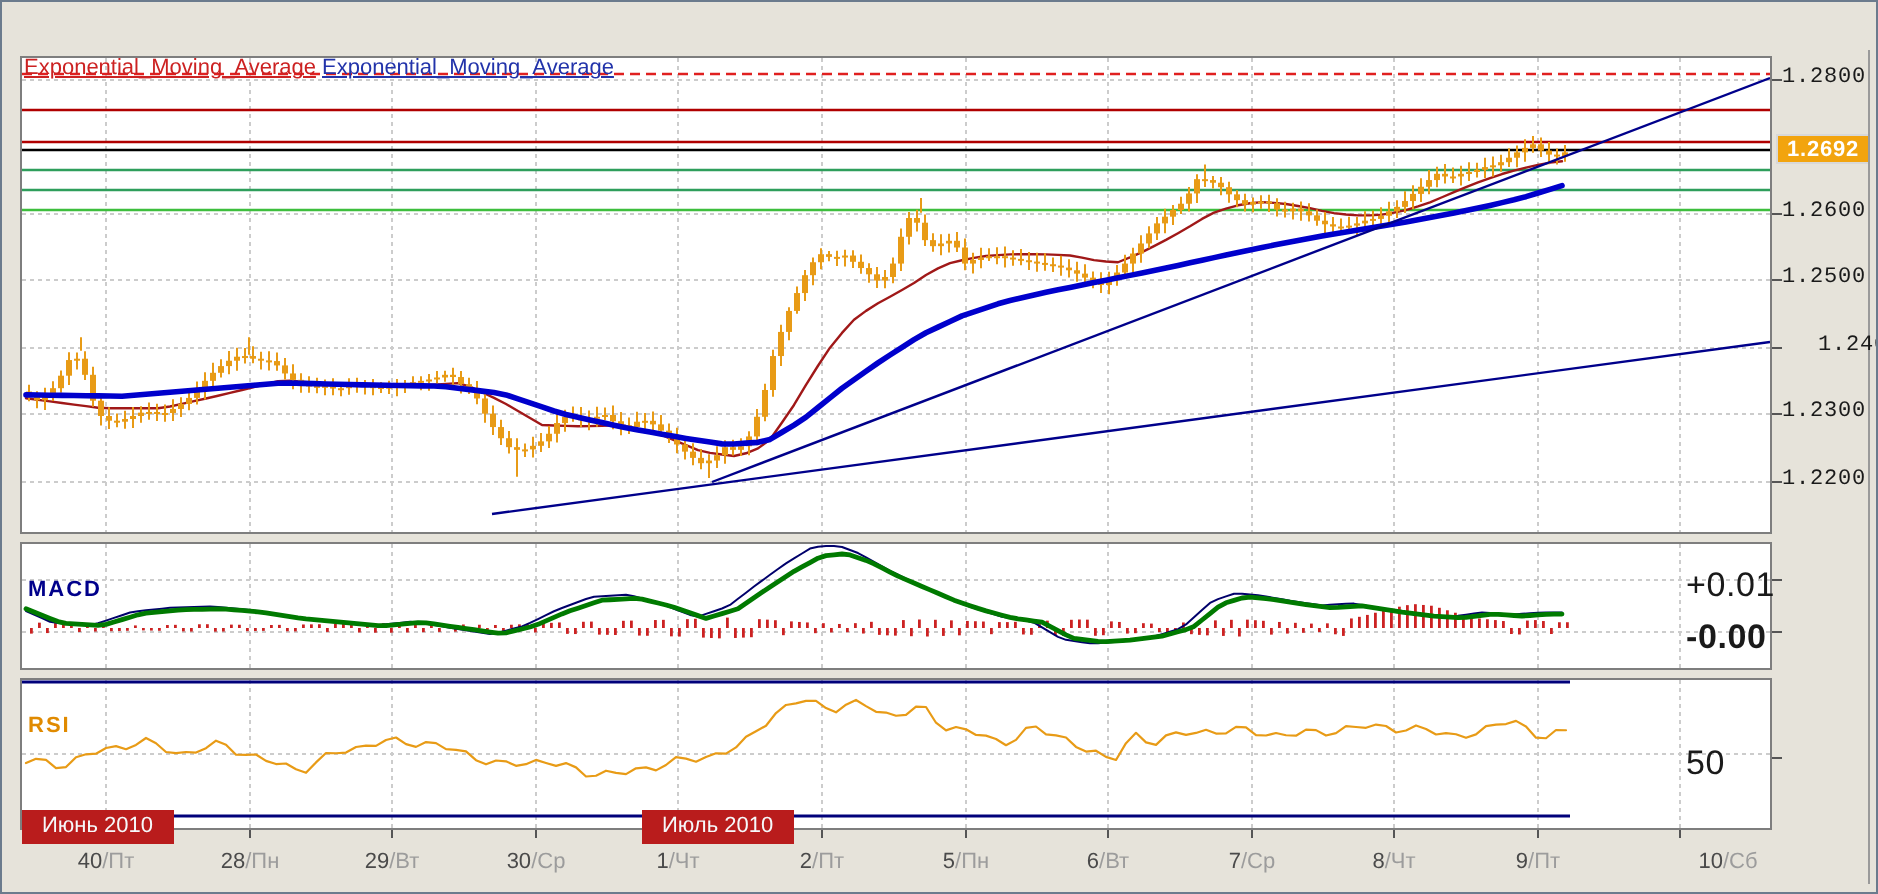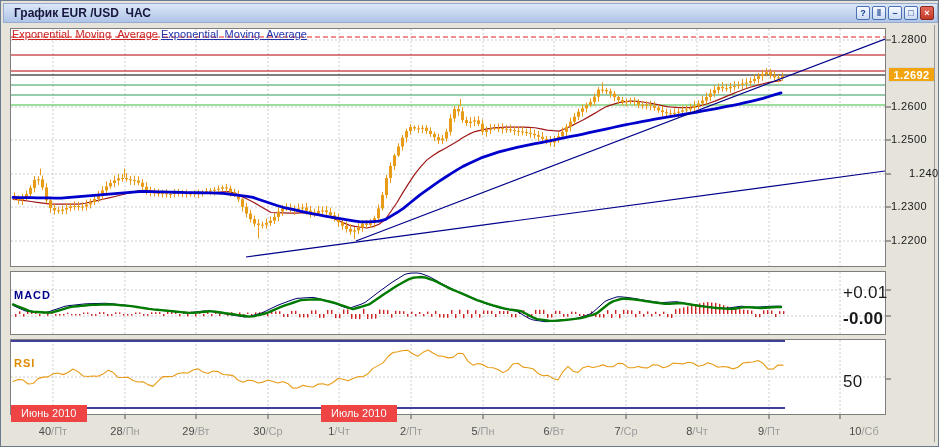--- a/index.html
+++ b/index.html
@@ -12,49 +12,39 @@
   .tb-buttons{margin-left:auto;display:flex;gap:2px;}
   .tb-btn{width:14px;height:14px;font-size:9px;line-height:11px;text-align:center;
     border:1px solid #4A6FB5;background:linear-gradient(#F7FAFF,#CBDBF4);color:#123A8C;
     border-radius:2px;box-sizing:border-box;font-weight:bold;padding:0;cursor:default;}
   .tb-btn.close{background:linear-gradient(#E4695A,#C23A28);color:#fff;border-color:#8A2A1E;}
   .panel{position:absolute;left:9px;width:876px;background:#FFFFFF;border:1px solid #7E7E7E;box-sizing:border-box;}
   #p-main{top:27px;height:239px;}
   #p-macd{top:270px;height:64px;}
   #p-rsi{top:338px;height:76px;}
   #plot{position:absolute;left:0;top:0;pointer-events:none;}
-  .axis-y{position:absolute;left:890px;font-size:11px;color:#1A1A1A;letter-spacing:0.4px;}
+  .axis-y{position:absolute;left:890px;font-size:11px;color:#1A1A1A;letter-spacing:0.4px;font-family:Liberation Mono, monospace;}
   .ptag{position:absolute;left:887px;width:47px;height:15px;background:#F2A40E;color:#FFFFFF;
     font-size:11px;font-weight:bold;text-align:center;line-height:15px;border:1px solid #D8D8D8;
     box-sizing:border-box;letter-spacing:0.4px;}
   .osc-lab{position:absolute;left:842px;font-size:17px;color:#1A1A1A;letter-spacing:0.3px;}
   .xlab{position:absolute;top:424px;font-size:11px;color:#4A4A4A;white-space:nowrap;transform:translateX(-50%);}
   .xlab .sfx{color:#9C9C9C;}
-  .month{position:absolute;top:404px;height:17px;background:#ef4444;color:#F6F8FA;
+  .month{position:absolute;top:404px;height:17px;background:#b91c1c;color:#F6F8FA;
     font-size:11px;line-height:17px;padding:0 10px;white-space:nowrap;}
   .ema-lab{position:absolute;top:27px;font-size:11px;white-space:nowrap;text-decoration:underline;}
   .ind-lab{position:absolute;font-size:11px;font-weight:bold;letter-spacing:1px;margin-top:16px;}
   #macd-label{left:13px;top:272px;color:#00008B;}
   #rsi-label{left:13px;top:340px;color:#E08A00;}
   .rborder{position:absolute;left:933px;top:24px;width:1px;height:417px;background:#9A9A9A;}
 </style>
 </head>
 <body>
 
 <div class="win">
-  <div class="titlebar">
-    <span class="title">График EUR /USD  ЧАС</span>
-    <div class="tb-buttons" id="tbButtons">
-        <button class="tb-btn">?</button>
-        <button class="tb-btn">‖</button>
-        <button class="tb-btn">–</button>
-        <button class="tb-btn">□</button>
-        <button class="tb-btn close">×</button>
-      </div>
-  </div>
 
   <div class="panel" id="p-main"></div>
   <div class="panel" id="p-macd"></div>
   <div class="panel" id="p-rsi"></div>
 
   <svg id="plot" width="939" height="447">
       <defs>
         <clipPath id="clip-main">
           <rect x="10" y="28" width="874" height="237"></rect>
         </clipPath>

